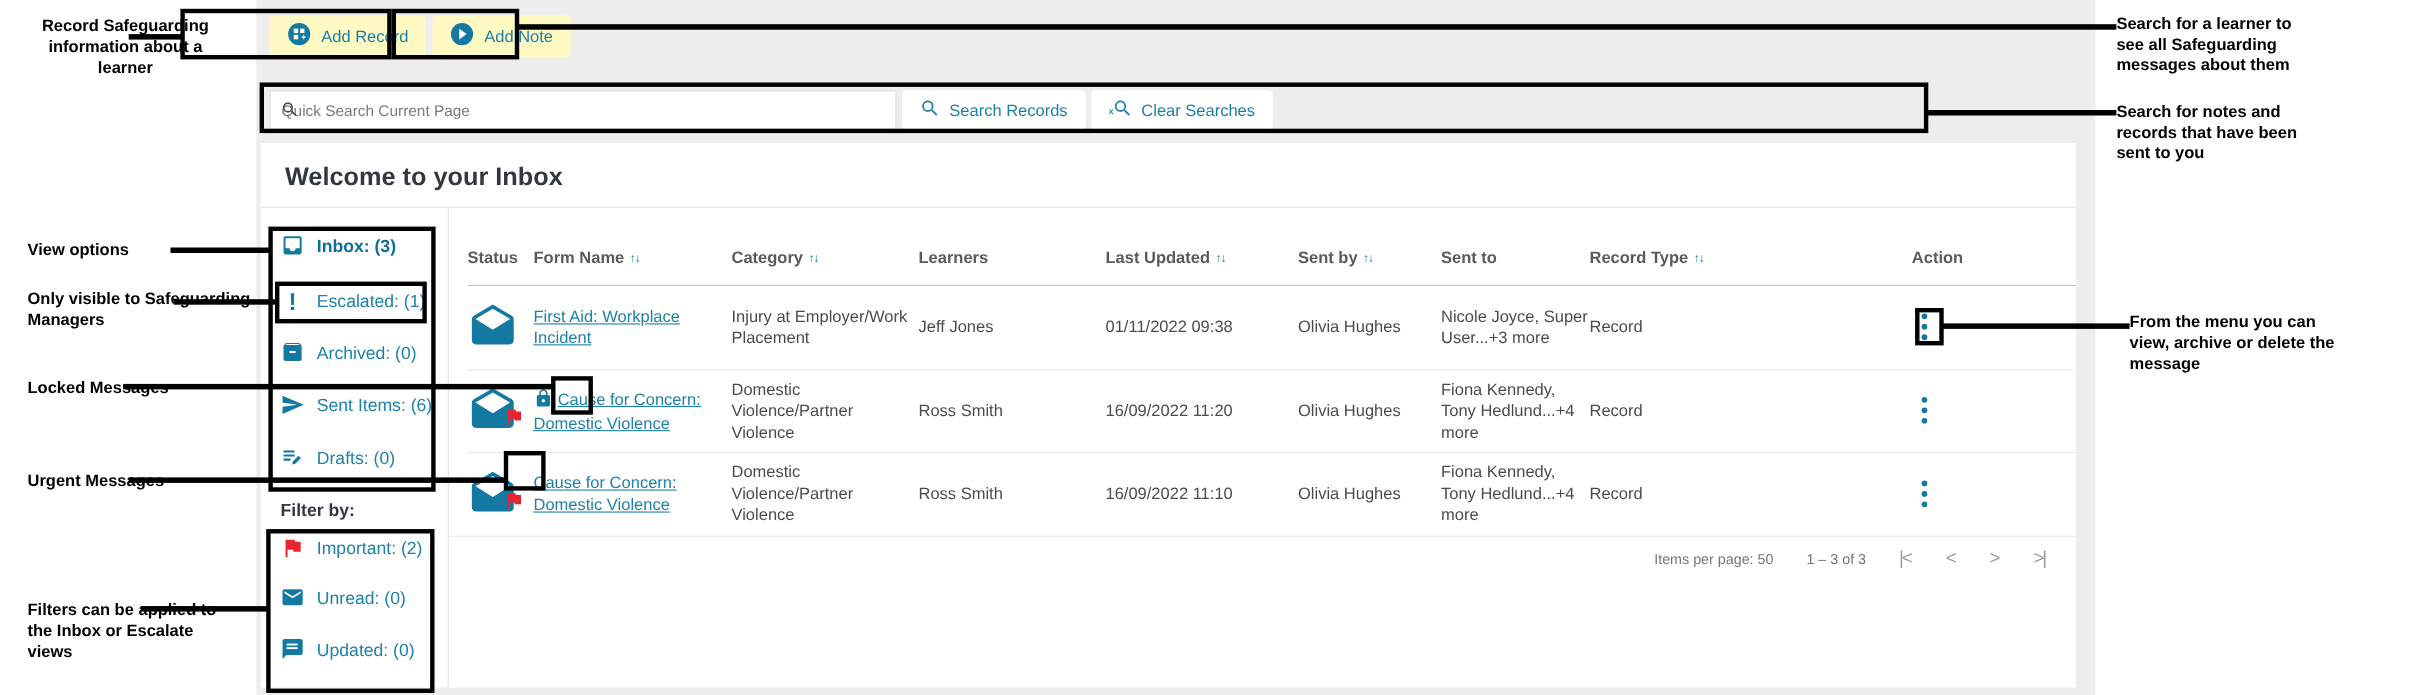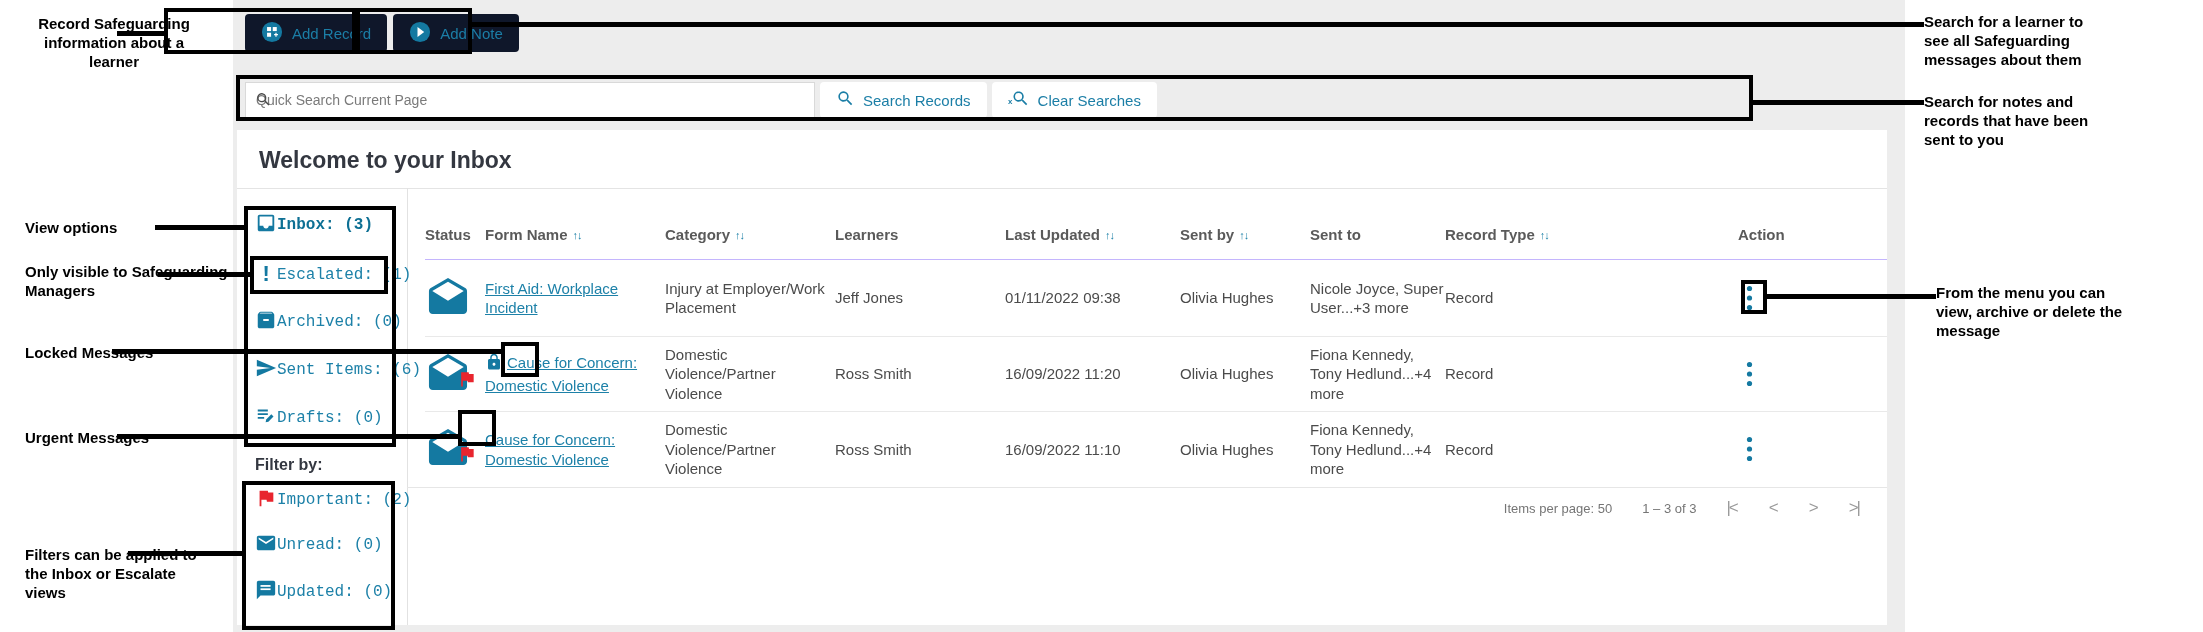--- a/index.html
+++ b/index.html
@@ -4,21 +4,21 @@
 <style>
   * { box-sizing: border-box; margin: 0; padding: 0; }
   body { background:#fff; font-family:"Liberation Sans", sans-serif; }
   .canvas { position:relative; width:2203px; height:632px; background:#fff; overflow:hidden; }
 
   
   .app { position:absolute; left:233px; top:0; width:1672px; height:632px; background:#ededed; }
 
   
   .toolbar { position:absolute; left:12px; top:14px; display:flex; gap:6px; }
-  .tbtn { display:flex; align-items:center; gap:9px; background:#0f172a; border:none; border-radius:4px;
+  .tbtn { display:flex; align-items:center; gap:9px; background:#fef9c3; border:none; border-radius:4px;
           height:38px; padding:0 16px; color:#1b7ea6; font-size:15px; font-family:inherit; cursor:pointer; }
   .tbtn svg { flex:0 0 auto; }
 
   
   .search-row { position:absolute; left:12px; top:82px; display:flex; gap:5px; }
   .qwrap { position:relative; }
   .qwrap svg { position:absolute; left:10px; top:9px; }
   input.search { height:36px; border:1px solid #d9d9d9; background:#fff; font-family:inherit;
                  font-size:14px; color:#555; padding:0 10px; }
   input.search::placeholder { color:#7a7a7a; }
@@ -27,22 +27,22 @@
   .sbtn { display:flex; align-items:center; gap:8px; background:#fff; border:none; border-radius:4px;
           height:36px; padding:0 16px; color:#1b7ea6; font-size:15px; font-family:inherit; cursor:pointer; }
 
   
   .panel { position:absolute; left:4px; top:130px; width:1650px; height:495px; background:#fff; }
   .welcome { position:absolute; left:22px; top:17px; font-size:23px; font-weight:bold; color:#333740; }
   .hdiv { position:absolute; left:0; top:58px; width:100%; border-top:1px solid #e4e4e4; }
   .vdiv { position:absolute; left:170px; top:58px; bottom:0; width:1px; background:#e2e2e2; }
 
   
-  .side-item { position:absolute; left:18px; display:flex; align-items:center; height:30px;
-               color:#1d81a8; font-size:16px; cursor:pointer; white-space:nowrap;font-family:Liberation Mono, monospace; }
+  .side-item { position:absolute; left:18px; display:flex; align-items:center; gap:11px; height:30px;
+               color:#1d81a8; font-size:16px; cursor:pointer; white-space:nowrap; }
   .side-item.bold { font-weight:bold; color:#0e7094; }
   .side-item .excl { font-size:22px; font-weight:bold; color:#1479a1; width:22px; text-align:center; }
   .filter-heading { position:absolute; left:18px; display:flex; align-items:center; height:30px;
                     font-size:16px; font-weight:bold; color:#333740; }
 
   
   .table { position:absolute; left:188px; top:80px; width:1462px; }
   .thead, .trow { display:grid; grid-template-columns:60px 180px 170px 170px 175px 130px 135px 293px 1fr;
                   align-items:center; column-gap:0; }
   .thead { height:50px; border-bottom:1px solid #c4b5fd; font-weight:bold; color:#5a5a5a; font-size:15px; }

